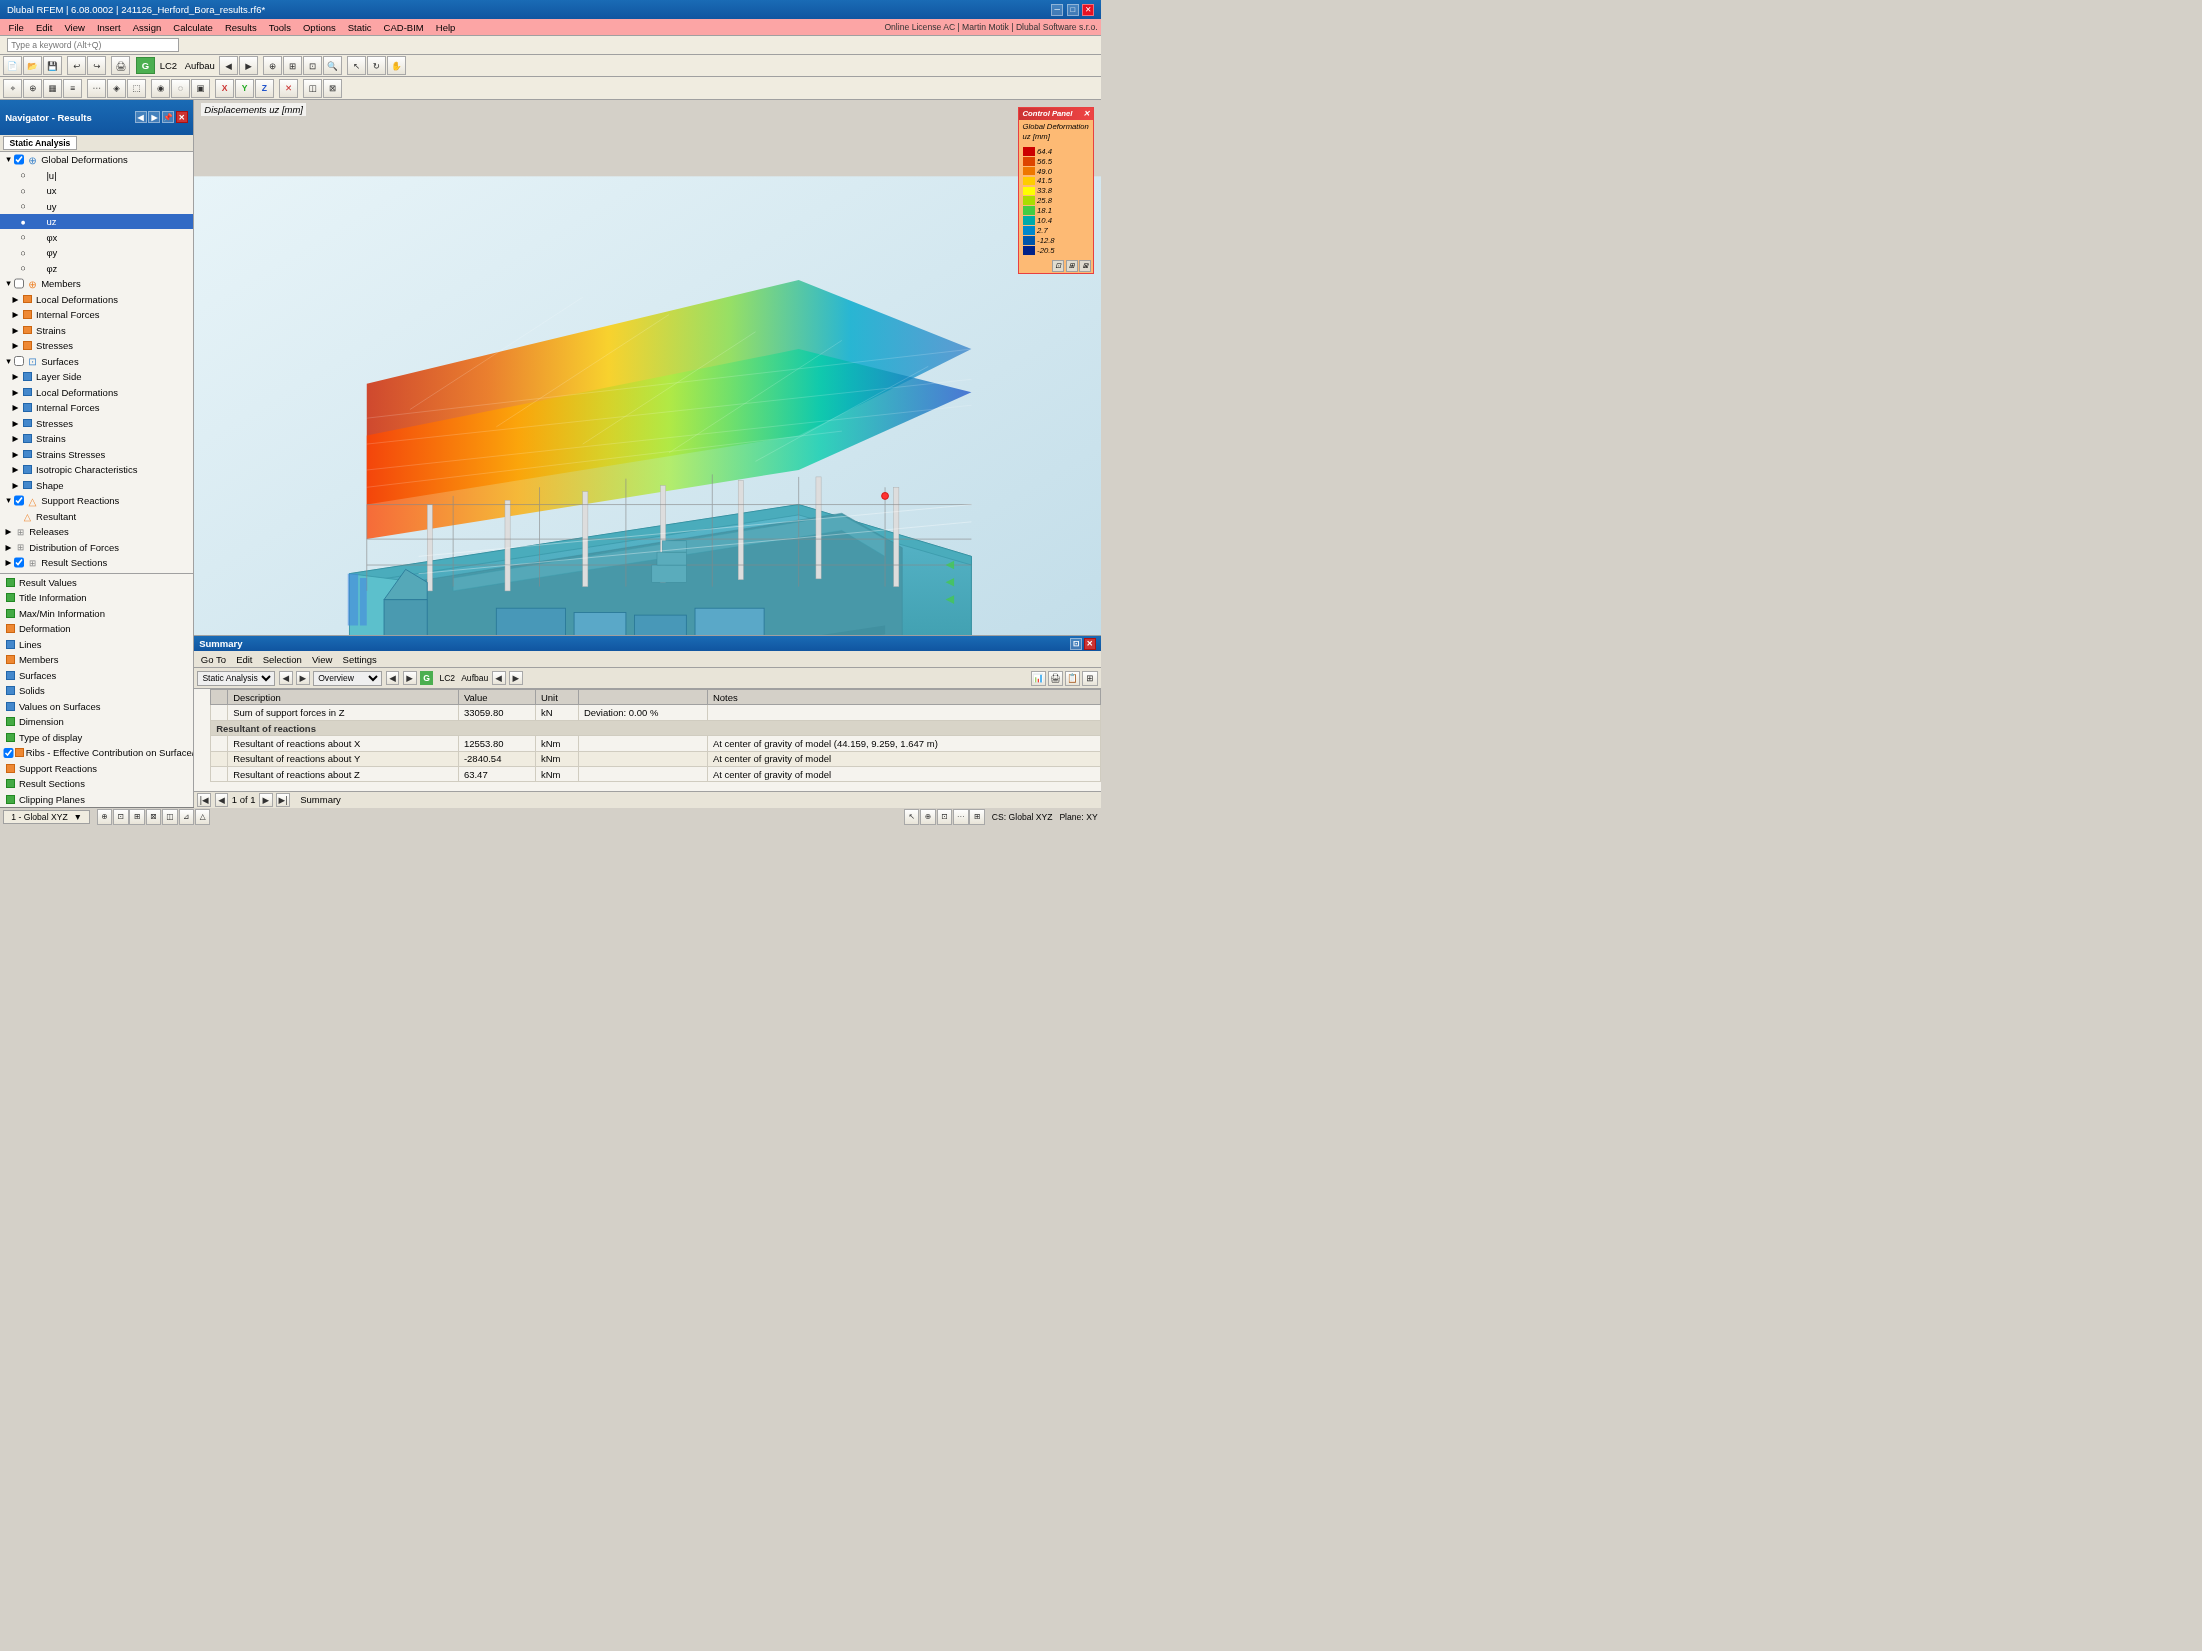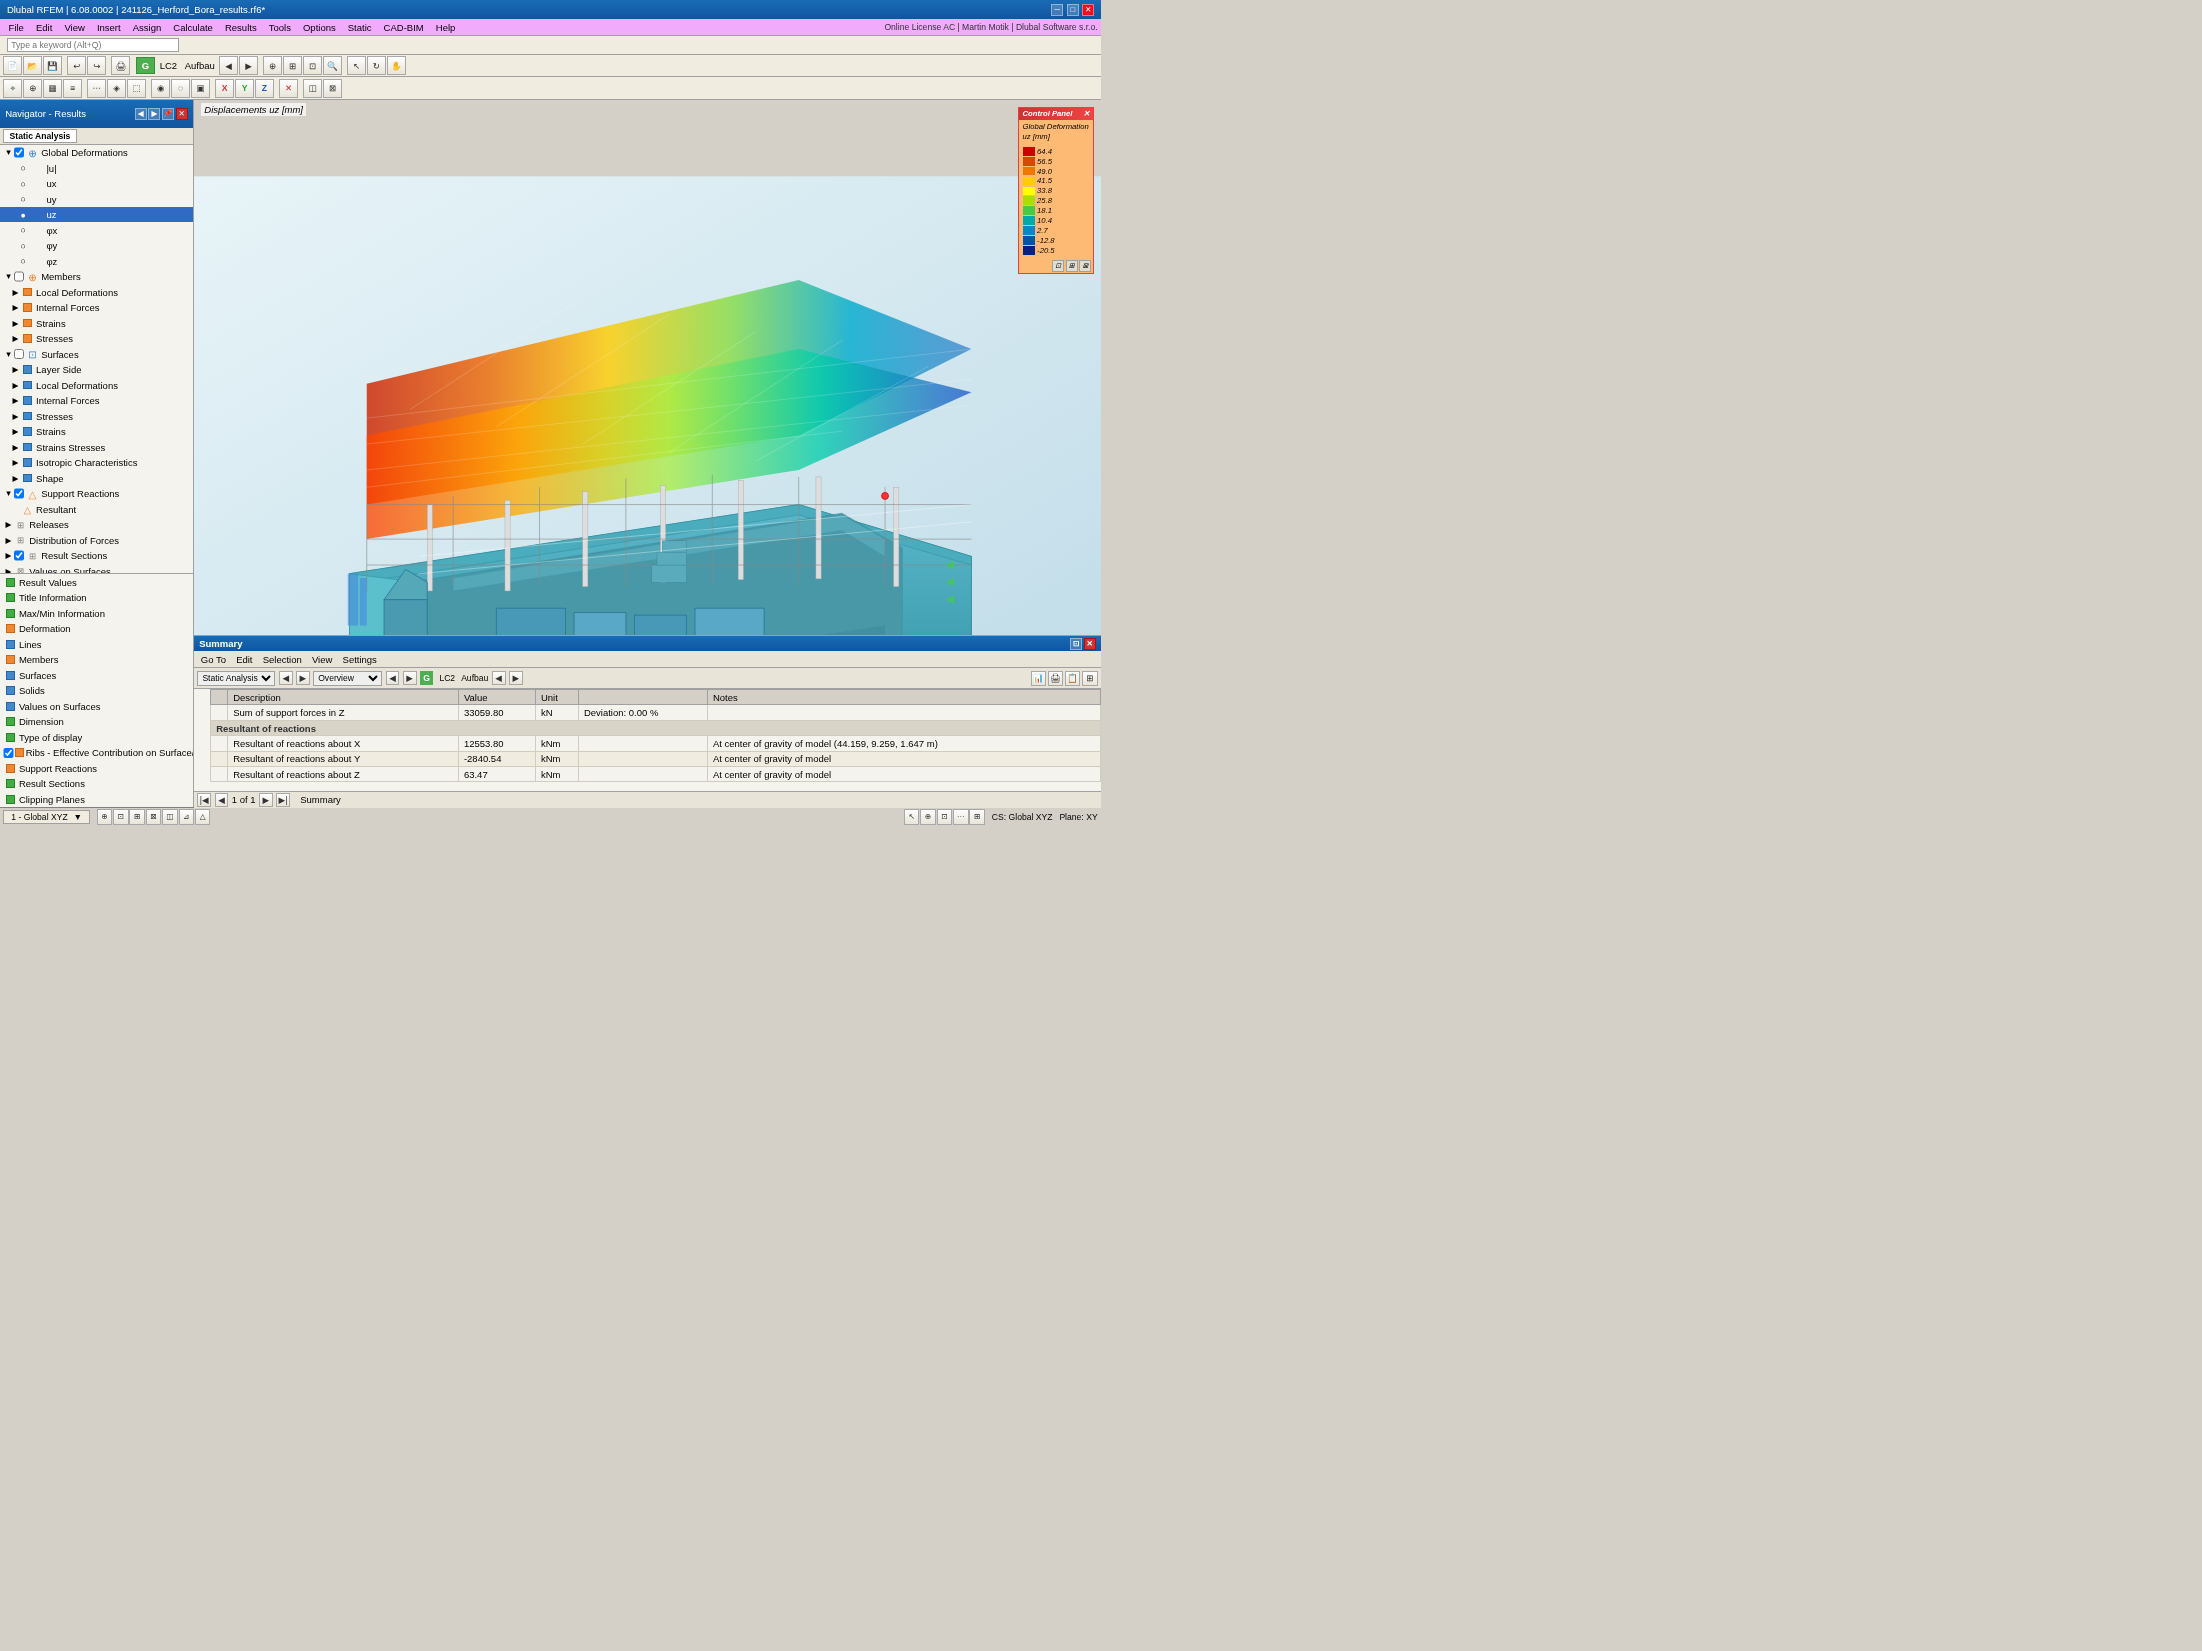--- a/index.html
+++ b/index.html
@@ -15,21 +15,21 @@
       justify-content: space-between;
       padding: 0 6.9px;
       font-size: 9.5px;
     }
     .title-bar-buttons { display: flex; gap: 3.4px; }
     .title-bar-btn { width: 12px; height: 12px; border: 0.9px solid rgba(255,255,255,0.4); background: rgba(255,255,255,0.2); color: white; font-size: 7.7px; display: flex; align-items: center; justify-content: center; cursor: pointer; }
     .title-bar-btn.close { background: #e81123; }
 
     
     .menu-bar {
-      background: #f0abfc;
+      background: #fca5a5;
       height: 17px;
       display: flex;
       align-items: center;
       padding: 0 3.4px;
       border-bottom: 0.9px solid #a0a0a0;
       font-size: 9.5px;
       gap: 1.7px;
     }
     .menu-item { padding: 1.7px 5.2px; cursor: pointer; white-space: nowrap; }
 
@@ -98,26 +98,26 @@
       width: 194px;
       background: #f5f3ee;
       border-right: 0.9px solid #a0a0a0;
       display: flex;
       flex-direction: column;
       overflow: hidden;
     }
     .navigator-header {
       background: linear-gradient(to bottom, #1a6bb5, #1055a0);
       color: white;
-      height: 28px;
+      height: 35px;
       display: flex;
       align-items: center;
       padding: 0 5.2px;
       font-size: 9.5px;
-      font-weight: normal;
+      font-weight: bold;
       justify-content: space-between;
     }
     .navigator-tabs {
       background: #e8e4d8;
       height: 17px;
       display: flex;
       align-items: center;
       padding: 1.7px 3.4px;
       border-bottom: 0.9px solid #a0a0a0;
     }

